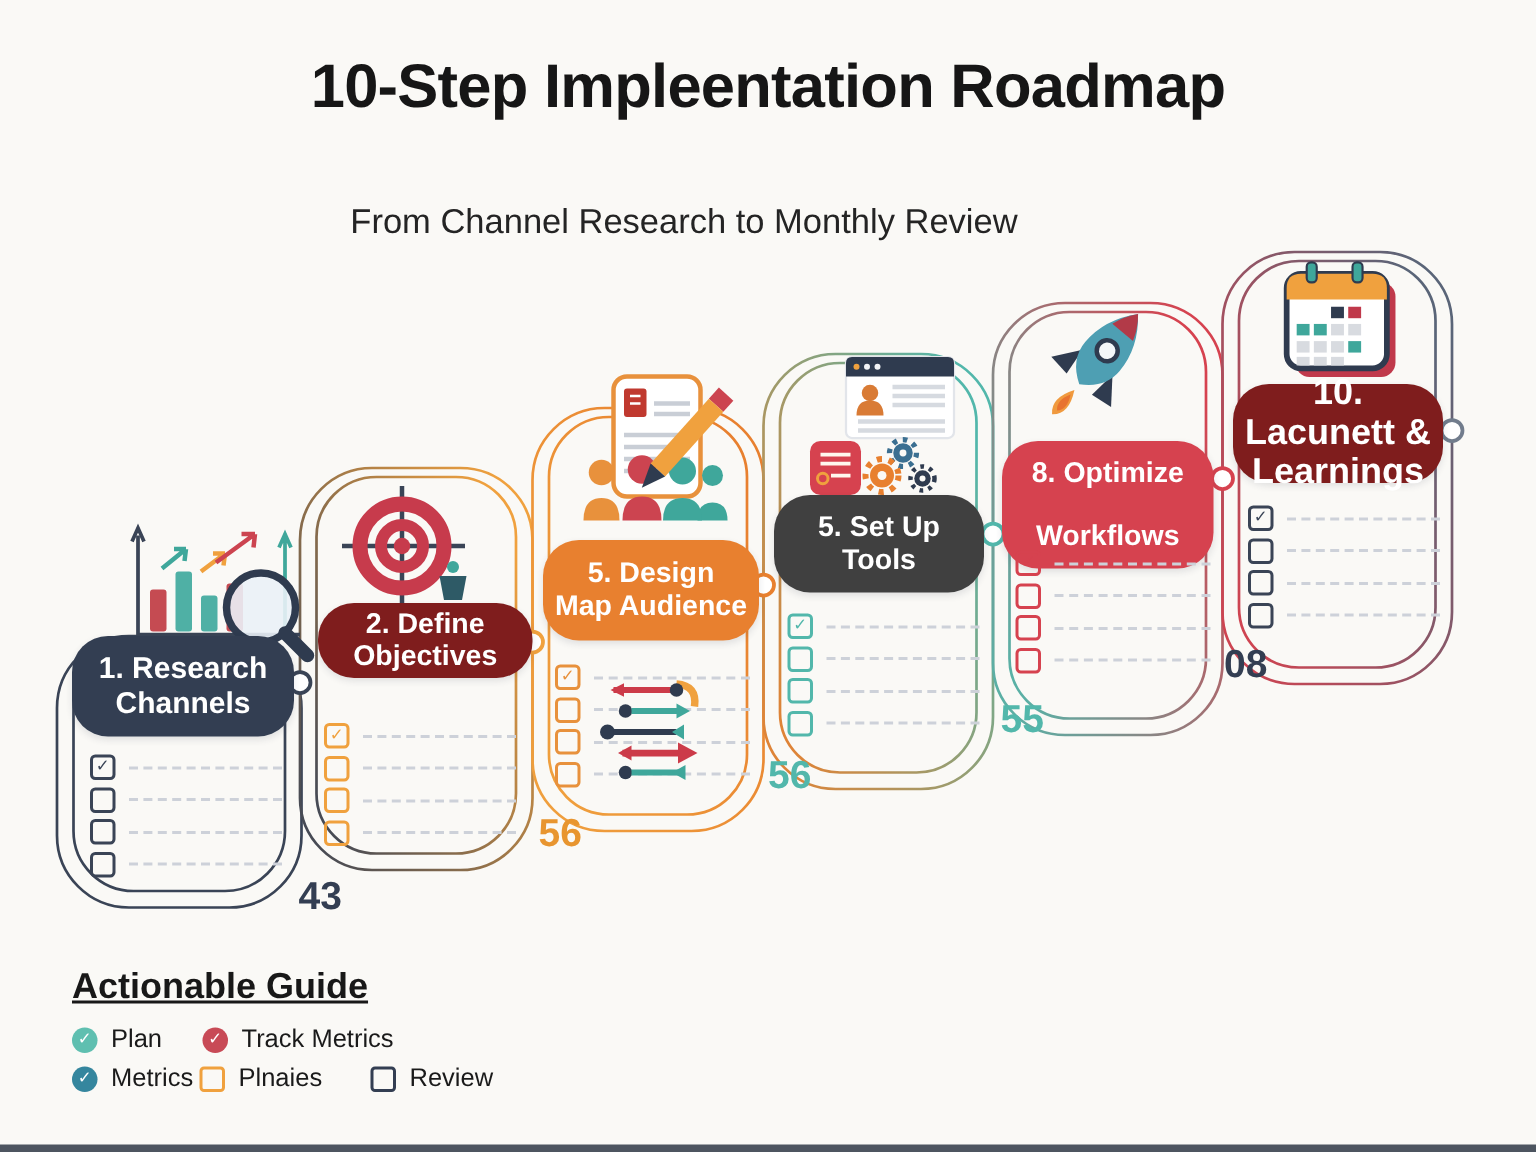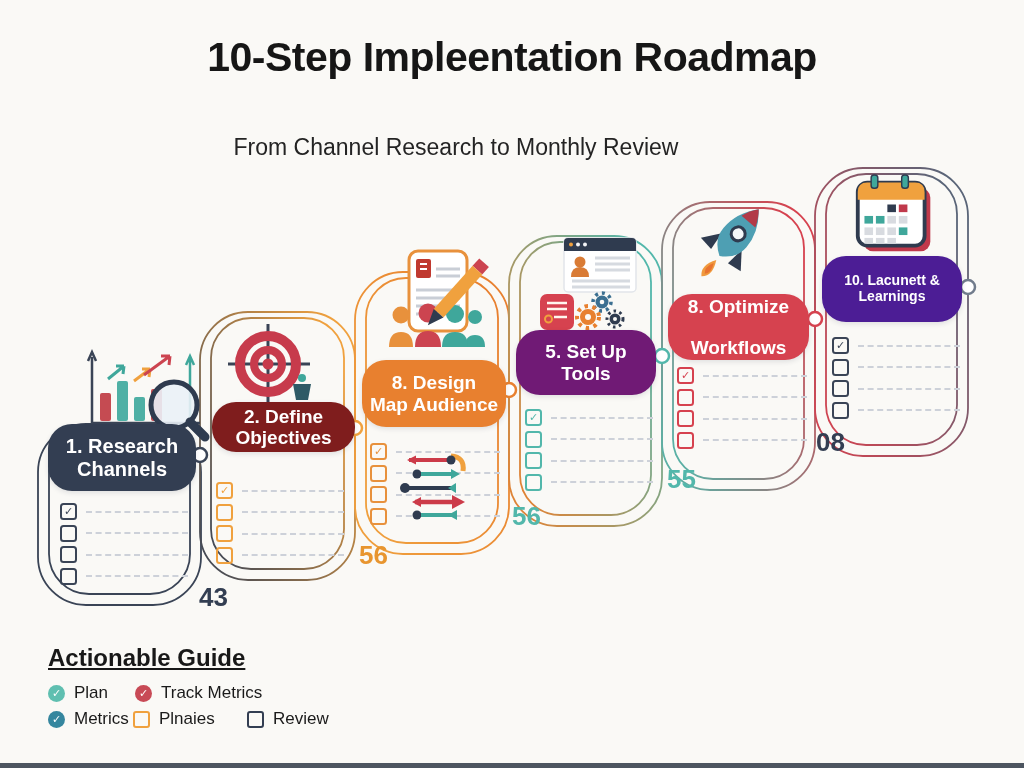--- a/index.html
+++ b/index.html
@@ -18,23 +18,23 @@
   .icon{position:absolute;}
 
   
   .card{position:absolute;border-radius:24px;color:#fff;font-weight:800;
         display:flex;flex-direction:column;align-items:center;justify-content:center;
         text-align:center;line-height:1.12;box-shadow:0 2px 5px rgba(40,50,70,.12);}
   .card span{display:block;}
   .card1{left:48px;top:424px;width:148px;height:67px;background:#333E52;font-size:20px;}
   .card2{left:212px;top:402px;width:143px;height:50px;background:#7f1d1d;font-size:19px;}
   .card4{left:362px;top:360px;width:144px;height:67px;background:#E8802F;font-size:19px;}
-  .card5{left:516px;top:330px;width:140px;height:65px;background:#701a75;font-size:19px;}
-  .card8{left:668px;top:294px;width:141px;height:66px;background:#D6424F;font-size:19px;gap:20px;}
-  .card10{left:822px;top:256px;width:140px;height:66px;background:#4c1d95;font-size:14px;}
+  .card5{left:516px;top:330px;width:140px;height:65px;background:#404040;font-size:19px;}
+  .card8{left:668px;top:294px;width:141px;height:85px;background:#D6424F;font-size:19px;gap:20px;}
+  .card10{left:822px;top:256px;width:140px;height:66px;background:#7f1d1d;font-size:24px;}
 
   
   .cl{position:absolute;display:flex;flex-direction:column;}
   .cl-row{display:flex;align-items:center;height:21.5px;gap:9px;}
   .cbox{width:13px;height:13px;border:2px solid var(--c);border-radius:3.5px;flex:0 0 auto;
         display:flex;align-items:center;justify-content:center;color:var(--c);
         font-size:11px;font-weight:700;line-height:1;}
   .cbox.checked::after{content:"\2713";}
   .dash{flex:1;border-top:2px dashed #CDD1D9;}
   .cl1{left:60px;top:501px;width:128px;--c:#3A4456;}
@@ -234,21 +234,21 @@
 
   <div class="card card1">
     <span>1. Research</span>
     <span>Channels</span>
   </div>
   <div class="card card2">
     <span>2. Define</span>
     <span>Objectives</span>
   </div>
   <div class="card card4">
-    <span>8. Design</span>
+    <span>5. Design</span>
     <span>Map Audience</span>
   </div>
   <div class="card card5">
     <span>5. Set Up</span>
     <span>Tools</span>
   </div>
   <div class="card card8">
     <span>8. Optimize</span>
     <span>Workflows</span>
   </div>

